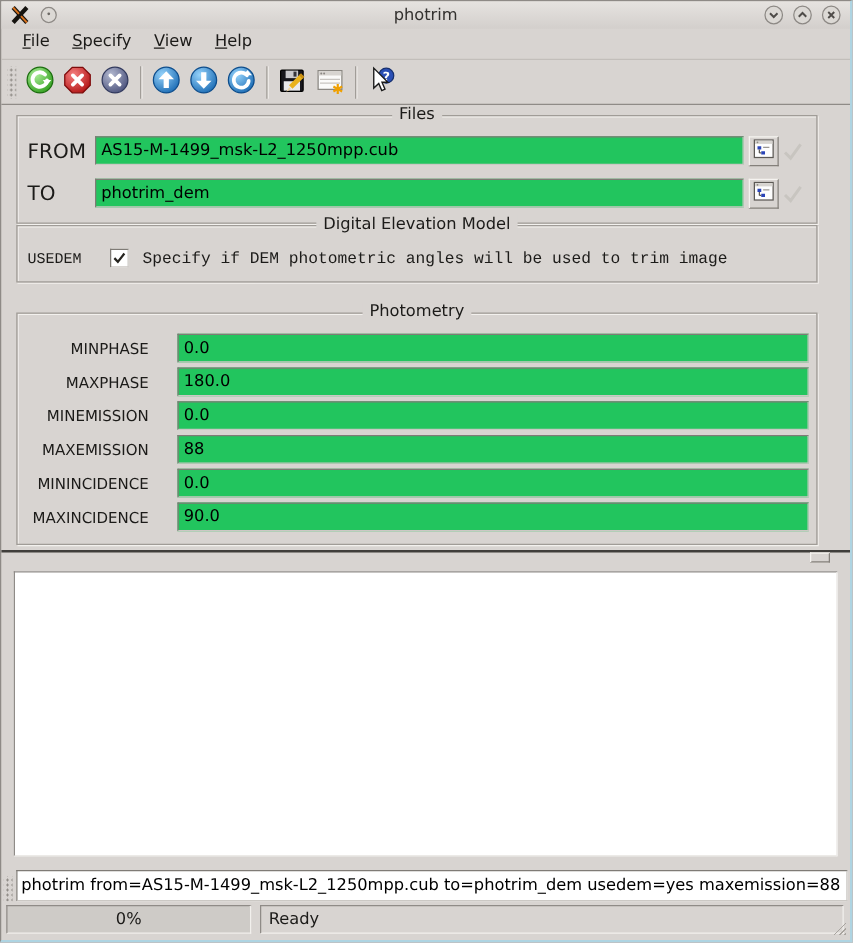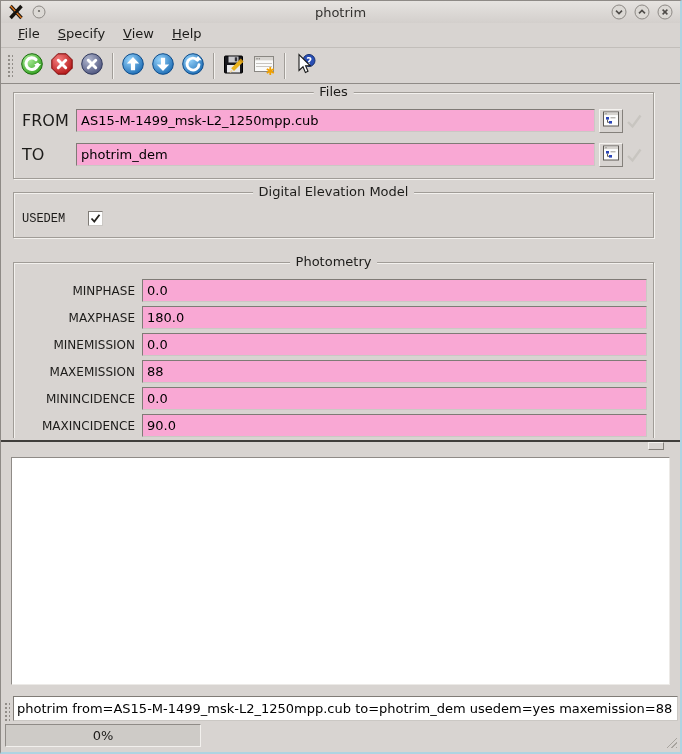--- a/index.html
+++ b/index.html
@@ -40,45 +40,45 @@
   .tb-btn { width:30px; height:30px; border:none; background:transparent; padding:0;
     display:flex; align-items:center; justify-content:center; }
   .tb-sep { width:1px; height:26px; background:#a19d98; box-shadow:1px 0 0 #f2f0ed; margin:0 5px; }
 
   
   .param-area { flex:none; height:354px; padding:8px 26px 0 12px; overflow:hidden; }
   .groupbox { position:relative; border:1px solid #a09c97;
     box-shadow:inset 1px 1px 0 #f3f1ee, 1px 1px 0 #f3f1ee; }
   .legend { position:absolute; top:-9px; left:50%; transform:translateX(-50%);
     background:#d8d4d1; padding:0 6px; white-space:nowrap; font-size:13px; }
-  .gb-files { padding:15px 8px 2px 8px; margin-bottom:13px; }
+  .gb-files { padding:15px 8px 2px 8px; margin-bottom:1px; }
   .gb-dem   { padding:13px 8px 6px 8px; margin-bottom:24px; }
   .gb-phot  { padding:15px 6px 7px 8px;margin-top:16px; }
 
   .frow { display:flex; align-items:center; height:25px; margin-bottom:9px; }
   .flabel { width:54px; flex:none; font-size:16px; }
   .text-input { flex:1; height:23px; border:1px solid #7f7b76; border-bottom-color:#cbc8c4;
-    border-right-color:#cbc8c4; background:#f9a8d4; padding:1px 4px; font:13px "DejaVu Sans",sans-serif;
+    border-right-color:#cbc8c4; background:#22c55e; padding:1px 4px; font:13px "DejaVu Sans",sans-serif;
     color:#000; outline:none; min-width:0; }
   .browse-btn { width:24px; height:24px; margin-left:4px; flex:none; padding:0;
     background:#d8d4d1; border:1px solid; border-color:#f5f3f0 #84807b #84807b #f5f3f0;
     display:flex; align-items:center; justify-content:center; }
   .check-slot { width:22px; height:24px; flex:none; display:flex; align-items:center; justify-content:center; }
 
   .dem-row { display:flex; align-items:center; height:25px;font-family:Liberation Mono, monospace; }
   .dem-label { width:66px; flex:none; font-size:12px; }
   .checkbox { width:15px; height:15px; flex:none; background:#fff; border:1px solid #7f7b76;
     border-bottom-color:#cbc8c4; border-right-color:#cbc8c4; margin-right:11px;
     display:flex; align-items:center; justify-content:center; }
   .checkbox svg { visibility:hidden; }
   .checkbox[data-checked="true"] svg { visibility:visible; }
   .dem-desc { font-size:13px; }
 
   .prow { display:flex; align-items:center; height:25px; margin-bottom:2px; }
-  .plabel { width:120px; flex:none; text-align:right; padding-right:7px; font-size:12px; }
+  .plabel { width:120px; flex:none; text-align:right; padding-right:23px; font-size:12px; }
 
   
   .splitter { flex:none; height:10px; position:relative; }
   .splitter-line { position:absolute; top:2px; left:0; right:0; height:2px; background:#403e3b; }
   .splitter-handle { position:absolute; top:4px; right:16px; width:16px; height:8px;
     background:#d8d4d1; border:1px solid; border-color:#f5f3f0 #84807b #84807b #f5f3f0; }
 
   
   .log-area { flex:1; padding:9px 10px 8px 10px; min-height:0; }
   .log-box { width:100%; height:100%; background:#fff; border:1px solid #8f8b87;
@@ -331,20 +331,21 @@
 
     <div class="groupbox gb-dem">
       <span class="legend">Digital Elevation Model</span>
       <div class="dem-row">
         <span class="dem-label">USEDEM</span>
         <span class="checkbox" data-checked="true">
           <svg viewBox="0 0 13 13" width="13" height="13">
             <path d="M2.5 6.5 L5.3 9.5 L10.5 2.8" stroke="#26241f" stroke-width="1.8" fill="none"></path>
           </svg>
         </span>
+        <span class="dem-desc">Specify if DEM photometric angles will be used to trim image</span>
       </div>
     </div>
 
     <div class="groupbox gb-phot">
       <span class="legend">Photometry</span>
 
       <div class="prow">
         <span class="plabel">MINPHASE</span>
         <input class="text-input" type="text" value="0.0" style="">
       </div>
@@ -382,16 +383,19 @@
 
   <div class="cmd-row">
     <span class="cmd-handle"></span>
     <input class="cmd-input" type="text" value="photrim from=AS15-M-1499_msk-L2_1250mpp.cub to=photrim_dem usedem=yes maxemission=88" style="">
   </div>
 
   <div class="statusbar">
     <div class="progress">
       <span>0%</span>
     </div>
+    <div class="status-panel">
+      <span>Ready</span>
+    </div>
     <div class="resize-grip"></div>
   </div>
 
 </div>
 
 </body></html>

